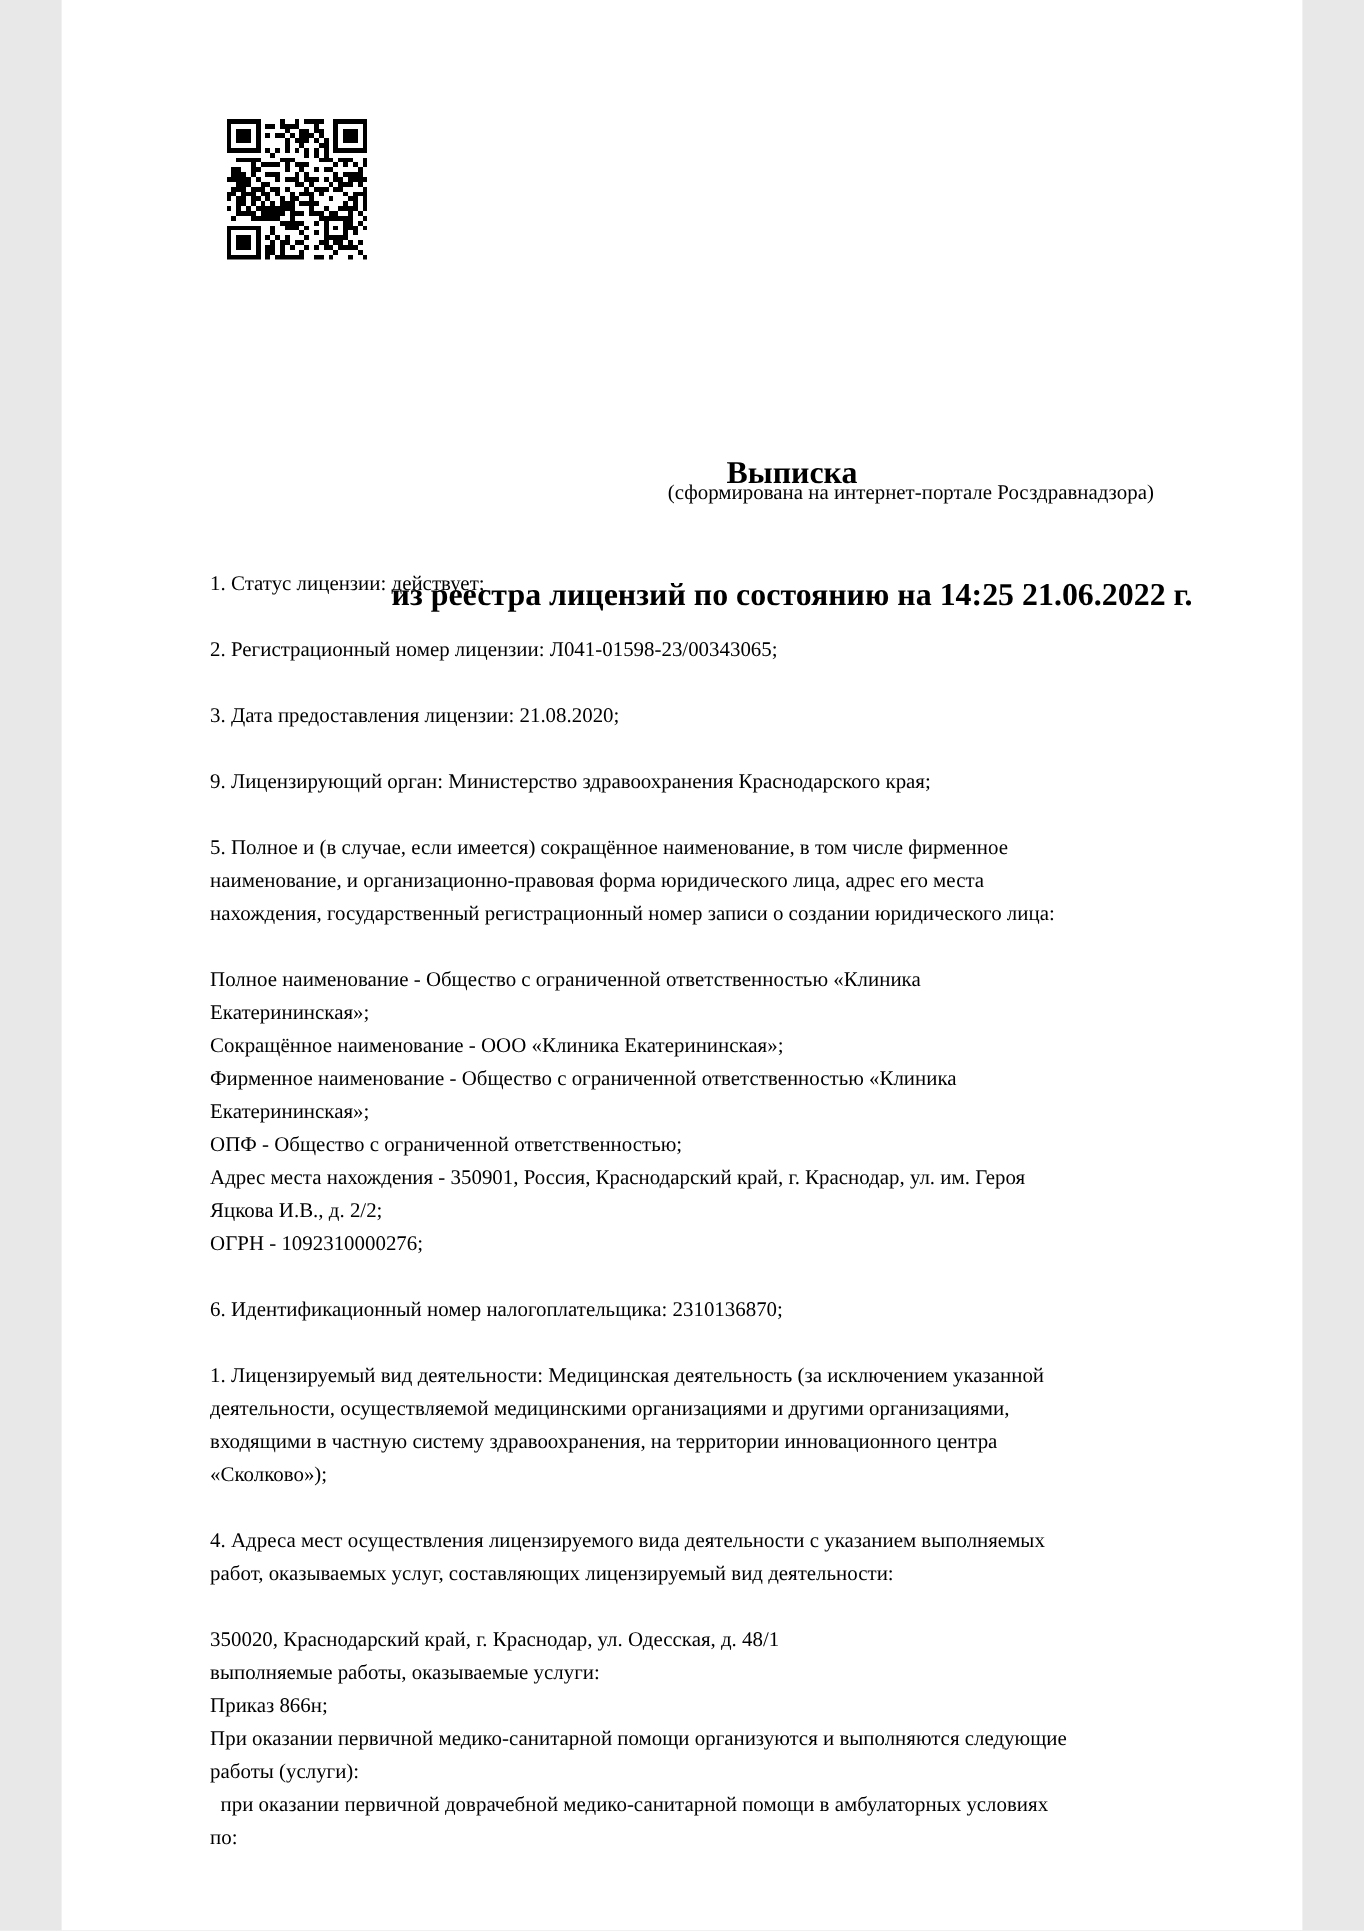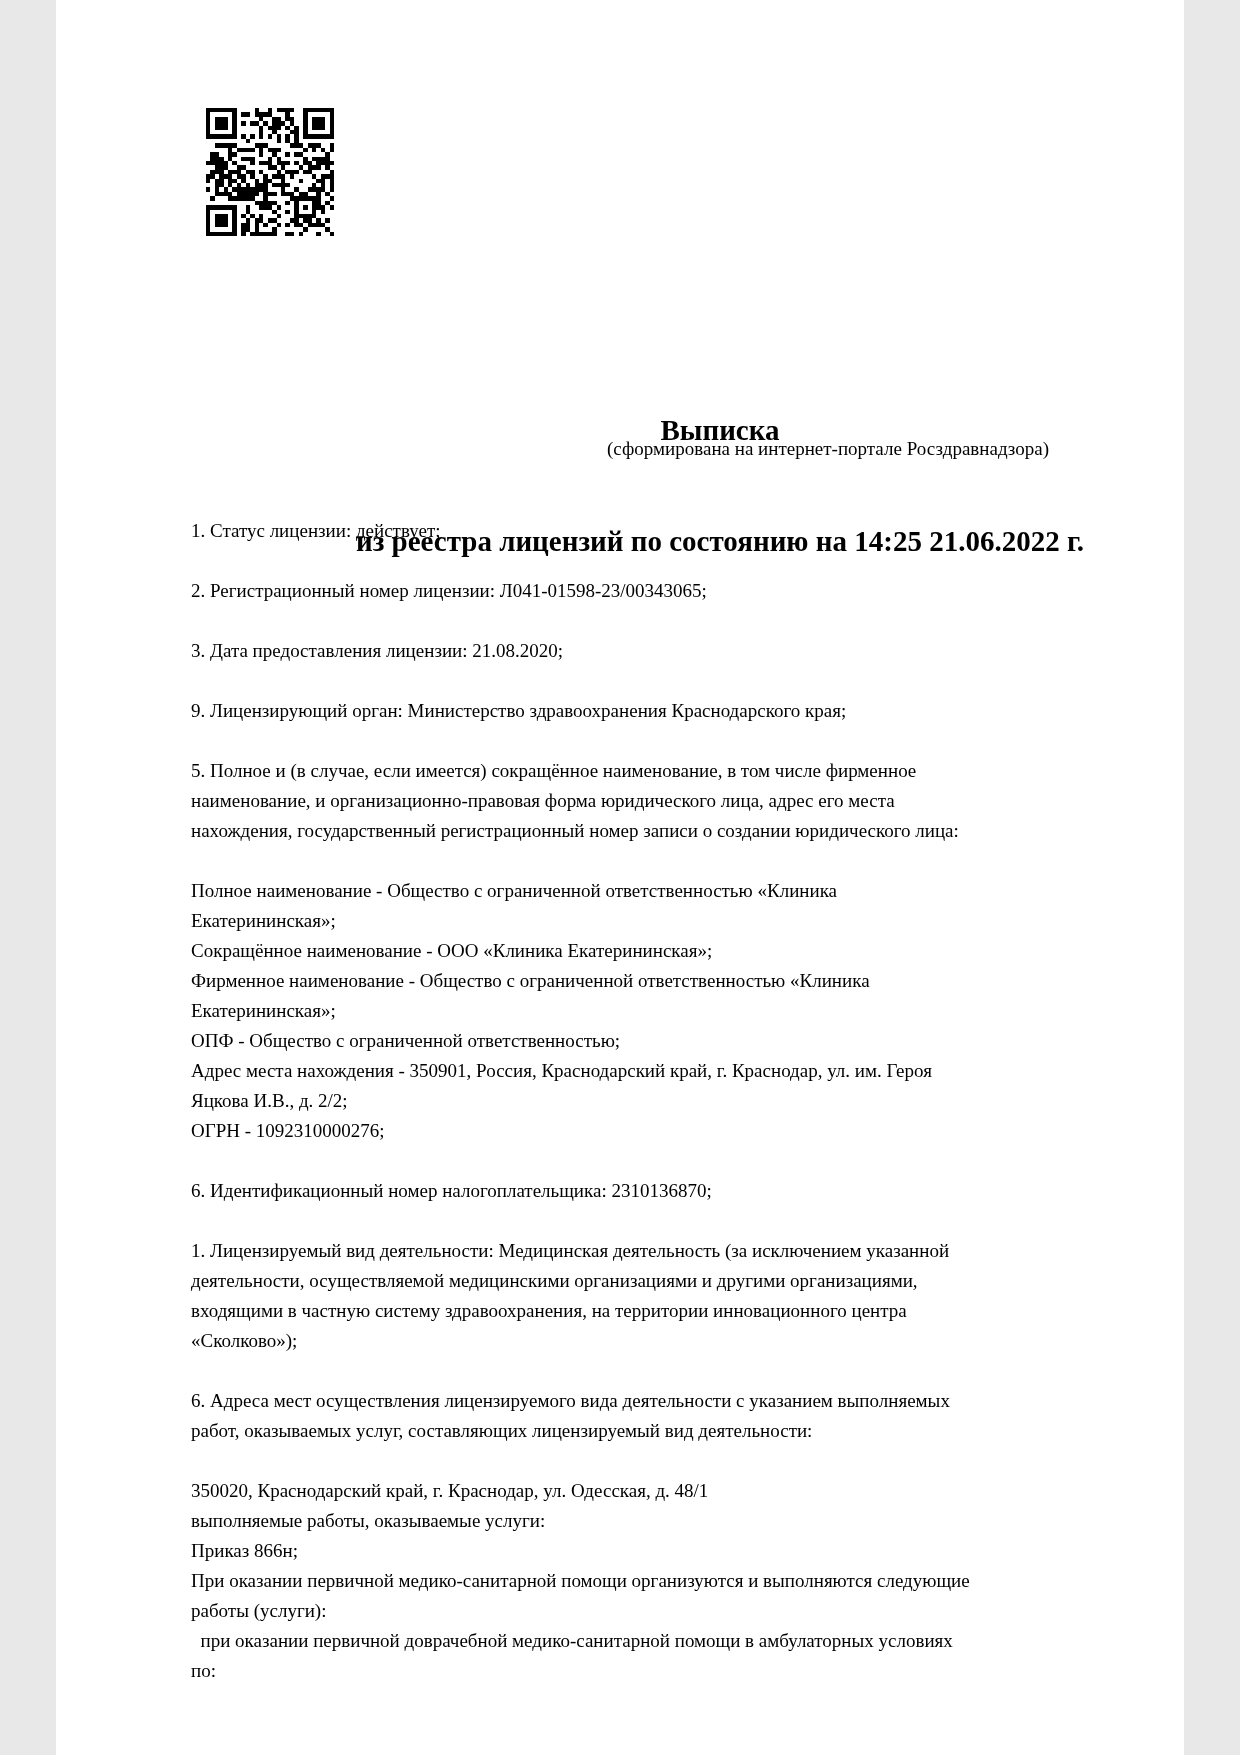--- a/index.html
+++ b/index.html
@@ -505,21 +505,21 @@
 Екатерининская»;
 ОПФ - Общество с ограниченной ответственностью;
 Адрес места нахождения - 350901, Россия, Краснодарский край, г. Краснодар, ул. им. Героя
 Яцкова И.В., д. 2/2;
 ОГРН - 1092310000276;</p>
     <p>6. Идентификационный номер налогоплательщика: 2310136870;</p>
     <p>1. Лицензируемый вид деятельности: Медицинская деятельность (за исключением указанной
 деятельности, осуществляемой медицинскими организациями и другими организациями,
 входящими в частную систему здравоохранения, на территории инновационного центра
 «Сколково»);</p>
-    <p>6. Адреса мест осуществления лицензируемого вида деятельности с указанием выполняемых
+    <p>4. Адреса мест осуществления лицензируемого вида деятельности с указанием выполняемых
 работ, оказываемых услуг, составляющих лицензируемый вид деятельности:</p>
     <p>350020, Краснодарский край, г. Краснодар, ул. Одесская, д. 48/1
 выполняемые работы, оказываемые услуги:
 Приказ 866н;
 При оказании первичной медико-санитарной помощи организуются и выполняются следующие
 работы (услуги):
   при оказании первичной доврачебной медико-санитарной помощи в амбулаторных условиях
 по:</p>
   </div>
 

